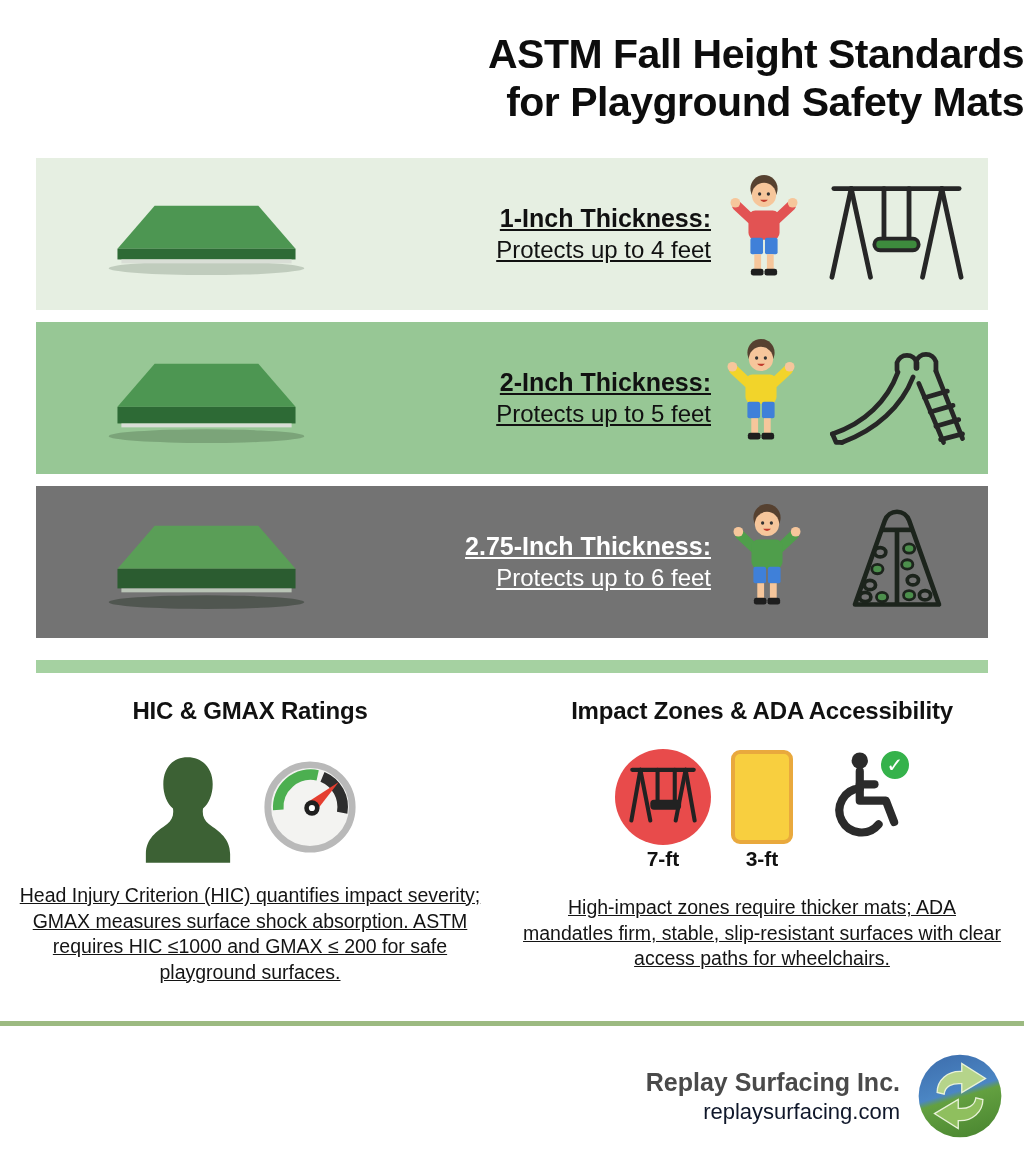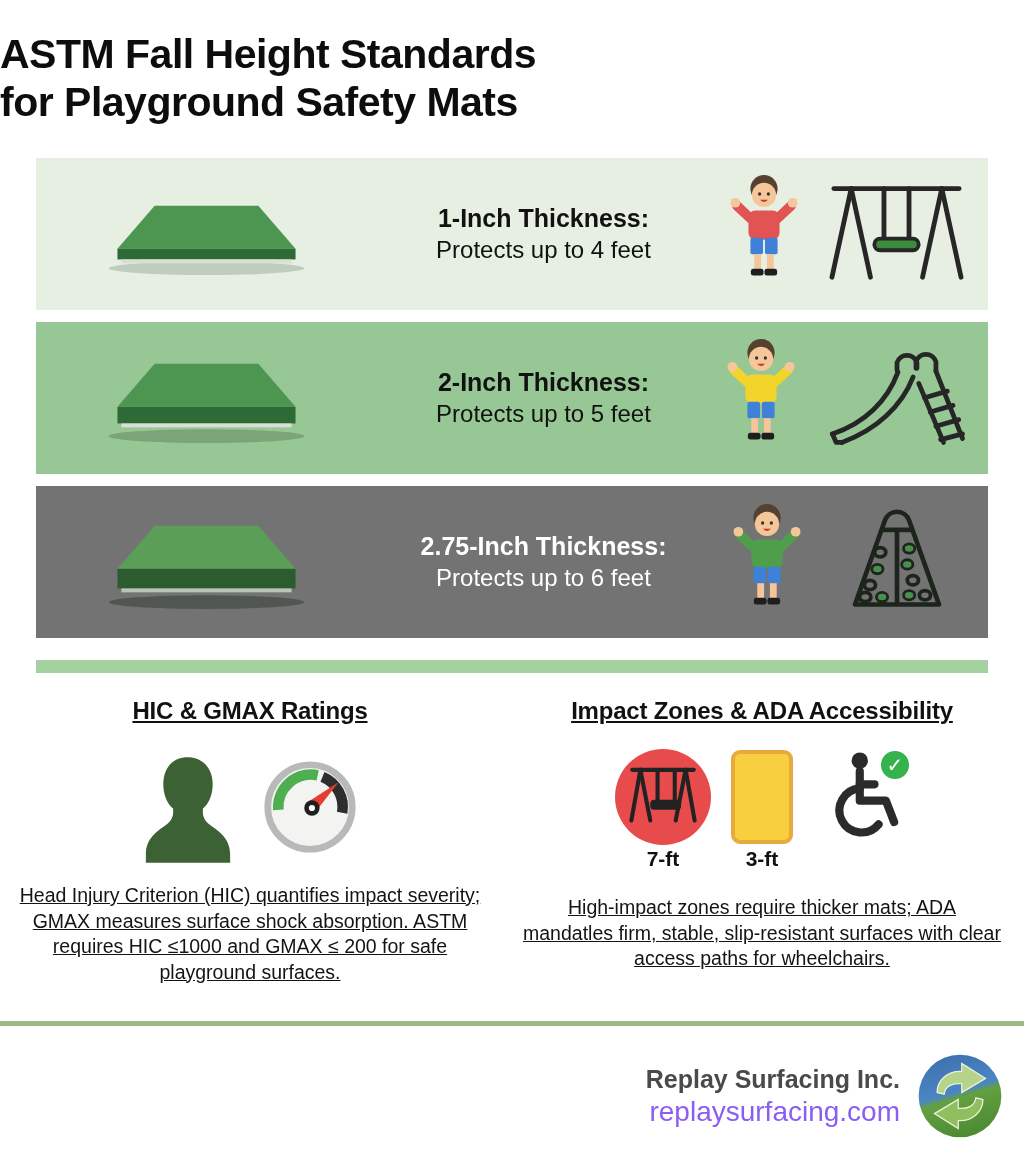--- a/index.html
+++ b/index.html
@@ -1,34 +1,34 @@
 <!DOCTYPE html>
 <html><head>
 <meta charset="utf-8">
 <style>
   * { margin:0; padding:0; box-sizing:border-box; }
   html,body { width:1024px; height:1154px; background:#ffffff; overflow:hidden;
     font-family:"Liberation Sans","DejaVu Sans",sans-serif; color:#111; }
 
-  .page-title { text-align:left; padding-top:30px; font-size:41px; font-weight:bold;
+  .page-title { text-align:right; padding-top:30px; font-size:41px; font-weight:bold;
     line-height:48px; letter-spacing:-0.5px; color:#0d0d0d; }
 
   .bands { margin:32px 36px 0 36px; display:flex; flex-direction:column; gap:12px; }
   .band { height:152px; display:grid; grid-template-columns:340px 335px 1fr; align-items:center; }
   .mat-col { display:flex; justify-content:center; align-items:center; }
-  .text-col { text-align:center; }
+  .text-col { text-align:right;text-decoration:underline; }
   .band-heading { font-size:25px; font-weight:bold; line-height:31px; }
   .band-sub { font-size:24px; line-height:31px; }
   .fig-col { display:flex; justify-content:center; align-items:flex-end; gap:26px; padding-bottom:12px; }
   .fig-col .kid { display:block; }
 
   .divider-bar { margin:22px 36px 0 36px; height:13px; }
 
   .info-cols { display:grid; grid-template-columns:500px 524px; margin-top:24px; }
-  .info-col h2 { text-align:center; font-size:24px; font-weight:bold; letter-spacing:-0.2px;text-decoration:underline; }
+  .info-col h2 { text-align:center; font-size:24px; font-weight:bold; letter-spacing:-0.2px; }
   .icon-row { margin-top:24px; display:flex; justify-content:center; align-items:center; gap:28px; height:116px; }
   .info-body { margin:18px auto 0 auto; text-align:center; font-size:19.5px; line-height:25.5px; color:#141414;text-decoration:underline; }
   .info-col.left .info-body { max-width:462px; }
   .info-col.right .info-body { max-width:480px; margin-top:24px; }
 
   .zone-row { margin-top:22px; display:flex; justify-content:center; align-items:flex-start; gap:20px; }
   .zone-item { display:flex; flex-direction:column; align-items:center; }
   .zone-shape-box { height:100px; display:flex; align-items:center; justify-content:center; }
   .zone-circle { width:96px; height:96px; border-radius:50%; background:var(--zone);
     display:flex; align-items:center; justify-content:center; }
@@ -38,21 +38,21 @@
   .ada-box { position:relative; width:96px; height:100px; display:flex; align-items:center; justify-content:center; }
   .check-badge { position:absolute; top:2px; right:-2px; width:32px; height:32px; border-radius:50%;
     background:#35b24b; color:#fff; font-size:20px; font-weight:bold; display:flex;
     align-items:center; justify-content:center; border:2px solid #fff; }
 
   .footer-rule { margin-top:36px; height:5px; width:100%; }
   .page-footer { display:flex; justify-content:flex-end; align-items:center; gap:16px;
     padding:26px 20px 0 0; }
   .footer-text { text-align:right; }
   .footer-company { font-size:25px; font-weight:bold; color:#4a4a4a; }
-  .footer-site { font-size:28px; color:#8b5cf6; margin-top:2px; }
+  .footer-site { font-size:22px; color:#0f172a; margin-top:2px; }
 </style>
 </head>
 <body>
 
 <div class="page">
 
   <header class="page-title">
     <div>ASTM Fall Height Standards</div>
     <div>for Playground Safety Mats</div>
   </header>

